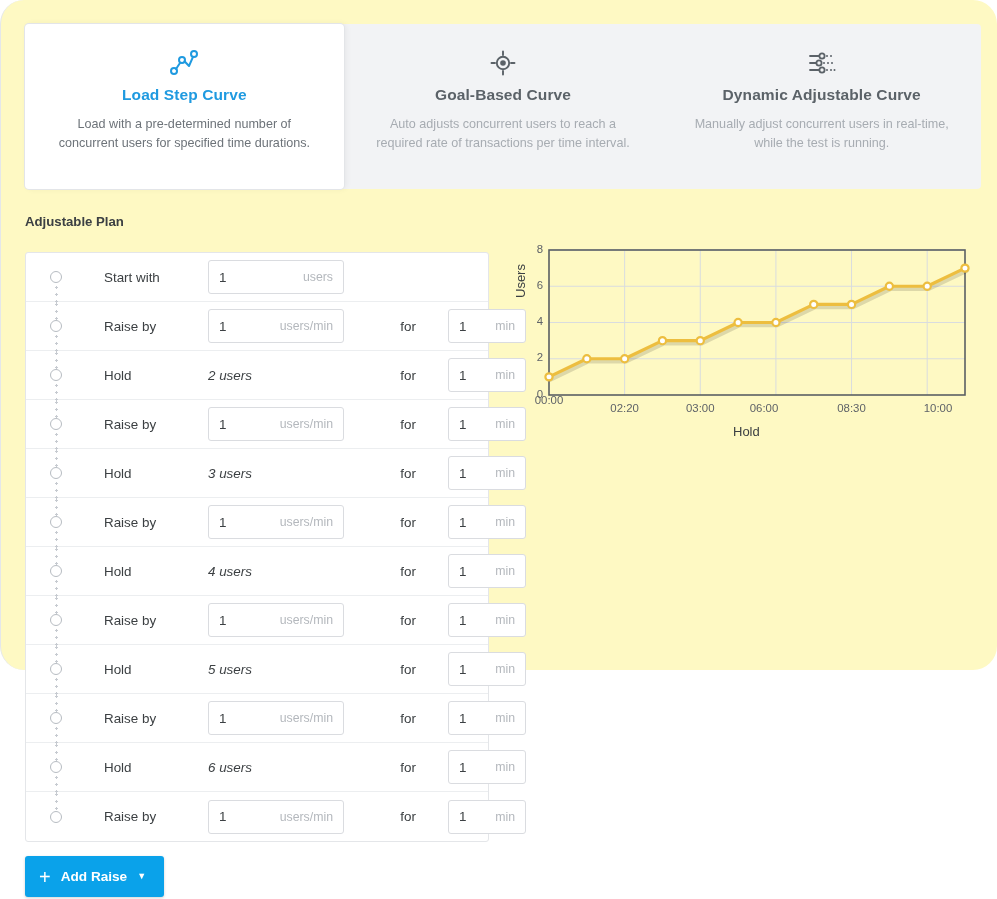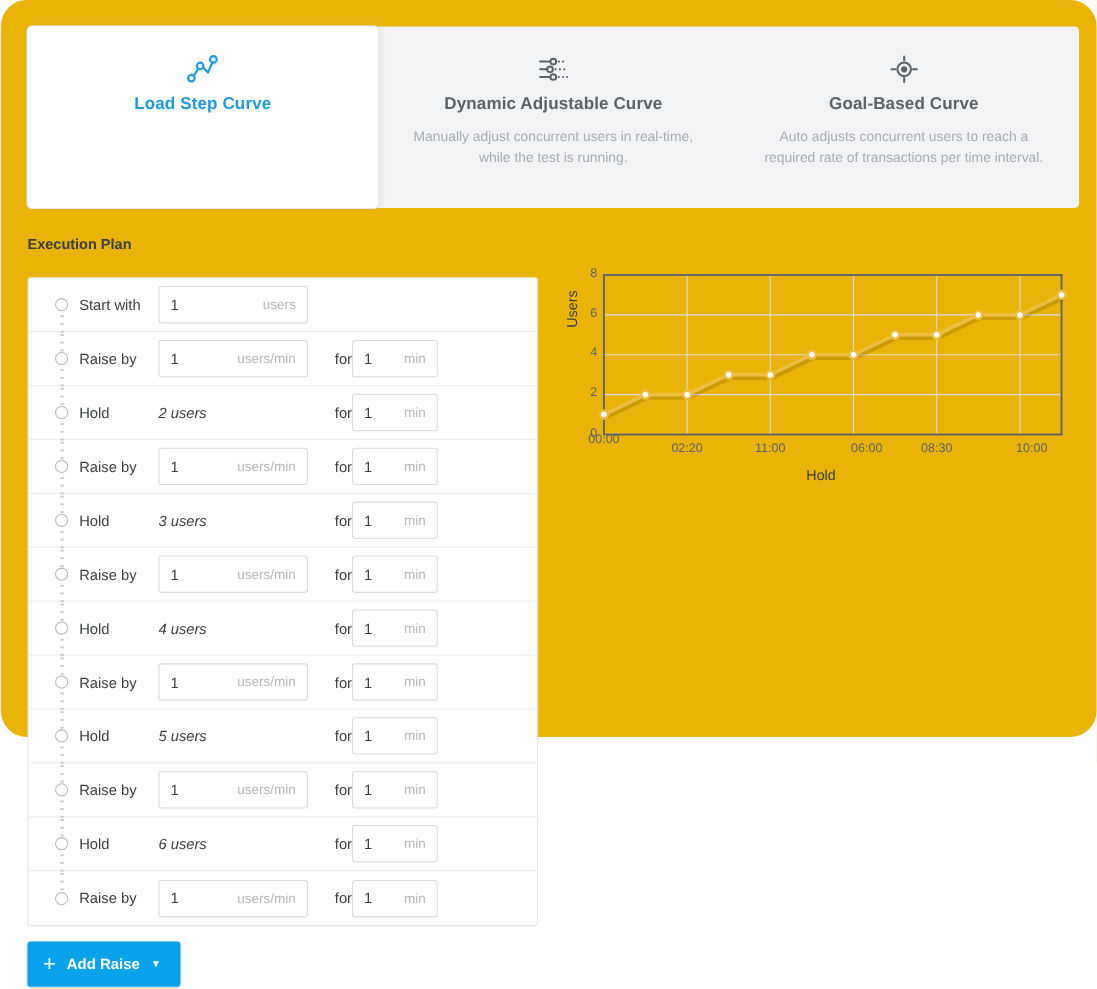--- a/index.html
+++ b/index.html
@@ -6,21 +6,21 @@
   html, body {
     margin: 0; padding: 0;
     width: 997px; height: 899px;
     background: #ffffff;
     font-family: "Liberation Sans", sans-serif;
     overflow: hidden;
   }
   #root {
     position: relative;
     width: 997px; height: 670px;
-    background: #eab308;
+    background: #fef9c3;
     border-left: 1px solid #e4e7ea;
     border-radius: 24px;
   }
 
   
   .tabstrip {
     position: absolute;
     left: 24px; top: 24px;
     width: 956px; height: 165px;
     background: #f2f3f5;
@@ -80,20 +80,21 @@
     border: 1px solid #e4e6e9;
     border-radius: 3px;
   }
   .plan-row {
     position: relative;
     height: 49px;
     display: flex;
     align-items: center;
     border-bottom: 1px solid #eceef0;
     padding-left: 16px;
+    gap: 32px;
   }
   .plan-row:last-child { border-bottom: none; }
 
   .node {
     position: relative;
     width: 30px;
     height: 49px;
     flex: 0 0 30px;
   }
   .node .circle {
@@ -233,20 +234,33 @@
       <div class="tab-icon">
         <svg width="30" height="28" viewBox="0 0 30 28">
           <circle cx="5" cy="22" r="3" fill="none" stroke="#1f9ae0" stroke-width="2"></circle>
           <circle cx="13" cy="11" r="3" fill="none" stroke="#1f9ae0" stroke-width="2"></circle>
           <circle cx="25" cy="5" r="3" fill="none" stroke="#1f9ae0" stroke-width="2"></circle>
           <path d="M7 20 L11 14" stroke="#1f9ae0" stroke-width="2" fill="none" stroke-linecap="round"></path>
           <path d="M15.5 12.2 L20 17 L24 7.8" stroke="#1f9ae0" stroke-width="2" fill="none" stroke-linecap="round" stroke-linejoin="round"></path>
         </svg>
       </div>
       <div class="tab-title">Load Step Curve</div>
+      <div class="tab-desc">Load with a pre-determined number of concurrent users for specified time durations.</div>
+    </div>
+
+    <div class="tab dark">
+      <div class="tab-icon">
+        <svg width="26" height="26" viewBox="0 0 26 26">
+          <circle cx="13" cy="13" r="6.2" fill="none" stroke="#5b6268" stroke-width="1.9"></circle>
+          <circle cx="13" cy="13" r="2.8" fill="#5b6268"></circle>
+          <path d="M13 1.5 V5 M13 21 V24.5 M1.5 13 H5 M21 13 H24.5" stroke="#5b6268" stroke-width="1.9" stroke-linecap="round"></path>
+        </svg>
+      </div>
+      <div class="tab-title">Goal-Based Curve</div>
+      <div class="tab-desc">Auto adjusts concurrent users to reach a required rate of transactions per time interval.</div>
     </div>
 
     <div class="tab dark">
       <div class="tab-icon">
         <svg width="28" height="26" viewBox="0 0 28 26">
           <g stroke="#5b6268" stroke-width="1.8" stroke-linecap="round">
             <path d="M2 6 H11"></path>
             <path d="M2 13 H8"></path>
             <path d="M2 20 H11"></path>
           </g>
@@ -262,35 +276,23 @@
             <circle cx="19" cy="20" r="1"></circle>
               <circle cx="23" cy="20" r="1"></circle>
               <circle cx="26.5" cy="20" r="1"></circle>
           </g>
         </svg>
       </div>
       <div class="tab-title">Dynamic Adjustable Curve</div>
       <div class="tab-desc">Manually adjust concurrent users in real-time, while the test is running.</div>
     </div>
 
-    <div class="tab dark">
-      <div class="tab-icon">
-        <svg width="26" height="26" viewBox="0 0 26 26">
-          <circle cx="13" cy="13" r="6.2" fill="none" stroke="#5b6268" stroke-width="1.9"></circle>
-          <circle cx="13" cy="13" r="2.8" fill="#5b6268"></circle>
-          <path d="M13 1.5 V5 M13 21 V24.5 M1.5 13 H5 M21 13 H24.5" stroke="#5b6268" stroke-width="1.9" stroke-linecap="round"></path>
-        </svg>
-      </div>
-      <div class="tab-title">Goal-Based Curve</div>
-      <div class="tab-desc">Auto adjusts concurrent users to reach a required rate of transactions per time interval.</div>
-    </div>
-
   </div>
 
-  <div class="section-title">Execution Plan</div>
+  <div class="section-title">Adjustable Plan</div>
 
   <div class="plan" id="plan-list">
       <div class="plan-row">
         <div class="node">
           <div class="circle"></div>
           <div class="dots-dn"></div>
         </div>
         <div class="op-label">Start with</div>
         <div class="field users">
           <span class="val">1</span>
@@ -504,22 +506,22 @@
         <circle cx="459" cy="28.125" r="3.6" fill="#ffffff" stroke="#edbe3f" stroke-width="2.2"></circle>
       </svg>
     <div id="chart-ticks">
         <div class="ytick" style="left: 17px; top: 147.5px;">0</div>
         <div class="ytick" style="left: 17px; top: 111.25px;">2</div>
         <div class="ytick" style="left: 17px; top: 75px;">4</div>
         <div class="ytick" style="left: 17px; top: 38.75px;">6</div>
         <div class="ytick" style="left: 17px; top: 2.5px;">8</div>
         <div class="xtick" style="left: 18px; top: 154px;">00:00</div>
         <div class="xtick" style="left: 93.6364px; top: 162px;">02:20</div>
-        <div class="xtick" style="left: 169.273px; top: 162px;">11:00</div>
-        <div class="xtick" style="left: 257px; top: 162px;">06:00</div>
+        <div class="xtick" style="left: 169.273px; top: 162px;">03:00</div>
+        <div class="xtick" style="left: 233px; top: 162px;">06:00</div>
         <div class="xtick" style="left: 320.545px; top: 162px;">08:30</div>
         <div class="xtick" style="left: 407px; top: 162px;">10:00</div>
       </div>
   </div>
   <div class="axis-ylabel">Users</div>
   <div class="axis-xlabel">Hold</div>
 
 </div>
 
 </body></html>

